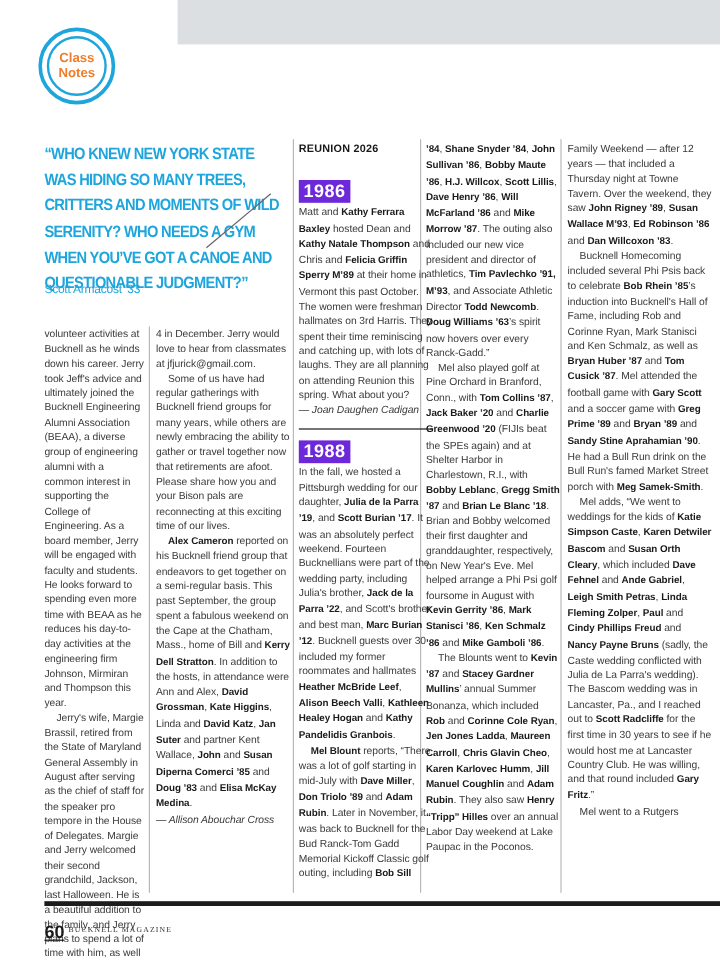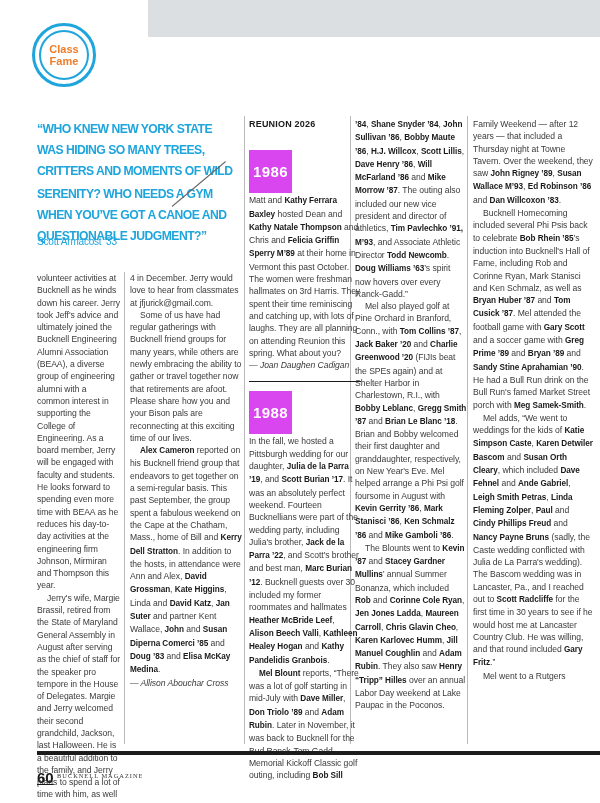--- a/index.html
+++ b/index.html
@@ -34,39 +34,39 @@
   .col i { font-style: italic; }
   .vline { position: absolute; width: 1px; background: #b9b9b9; }
   .col1 { left: 37px; top: 272px; width: 122px; }
   .col2 { left: 129px; top: 272px; width: 115px; }
   .col3 { left: 249px; top: 118px; width: 112px; }
   .col4 { left: 355px; top: 118px; width: 112px; }
   .col5 { left: 473px; top: 118px; width: 120px; }
 
   .reunion-label { font-weight: bold; font-size: 9px; color: #1a1a1a; letter-spacing: 0.2px; margin-bottom: 20px; }
   .year-tag {
-    display: inline-block; background: #d946ef; color: #fff; font-weight: bold; font-size: 15px;
-    padding: 13px 4px; line-height: 17px; margin-bottom: 1px; letter-spacing: 0.4px;
+    display: inline-block; background: #6d28d9; color: #fff; font-weight: bold; font-size: 15px;
+    padding: 1px 4px; line-height: 17px; margin-bottom: 1px; letter-spacing: 0.4px;
   }
   .sep { height: 0; border-top: 1.5px solid #1a1a1a; margin: 10px 0 9px 0; }
 
   .bottom-bar { position: absolute; left: 37px; top: 751px; width: 563px; height: 4px; background: #1c1c1c; }
   .page-num { position: absolute; left: 37px; top: 769px; font-weight: bold; font-size: 15px; color: #1a1a1a; text-decoration: underline; font-family: "Liberation Sans", sans-serif; }
   .mag-name { position: absolute; left: 57px; top: 772px; font-size: 6.4px; letter-spacing: 1px; color: #333; font-family: "Liberation Serif", serif; }
 </style>
 </head>
 <body>
 
 <div class="gray-banner"></div>
 
 <div class="badge">
   <div class="badge-inner">
     <div>
       <div>Class</div>
-      <div>Fame</div>
+      <div>Notes</div>
     </div>
   </div>
 </div>
 
 <div class="pullquote">“WHO KNEW NEW YORK STATE WAS HIDING SO MANY TREES, CRITTERS AND MOMENTS OF WILD SERENITY? WHO NEEDS A GYM WHEN YOU’VE GOT A CANOE AND QUESTIONABLE JUDGMENT?”</div>
 <div class="pullquote-attr">Scott Armacost ’33</div>
 <div class="slash"></div>
 
 <div class="vline" style="left:124px; top:272px; height:472px;"></div>
 <div class="vline" style="left:244px; top:116px; height:628px;"></div>

